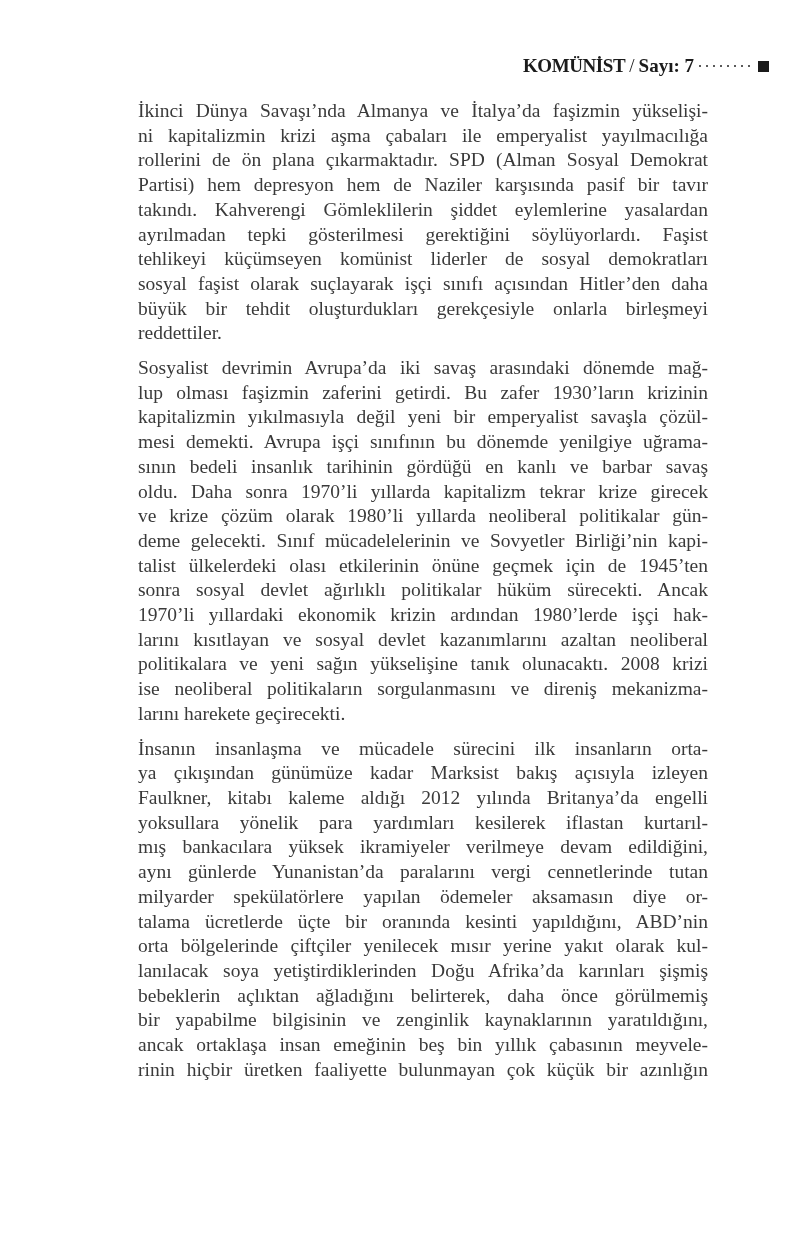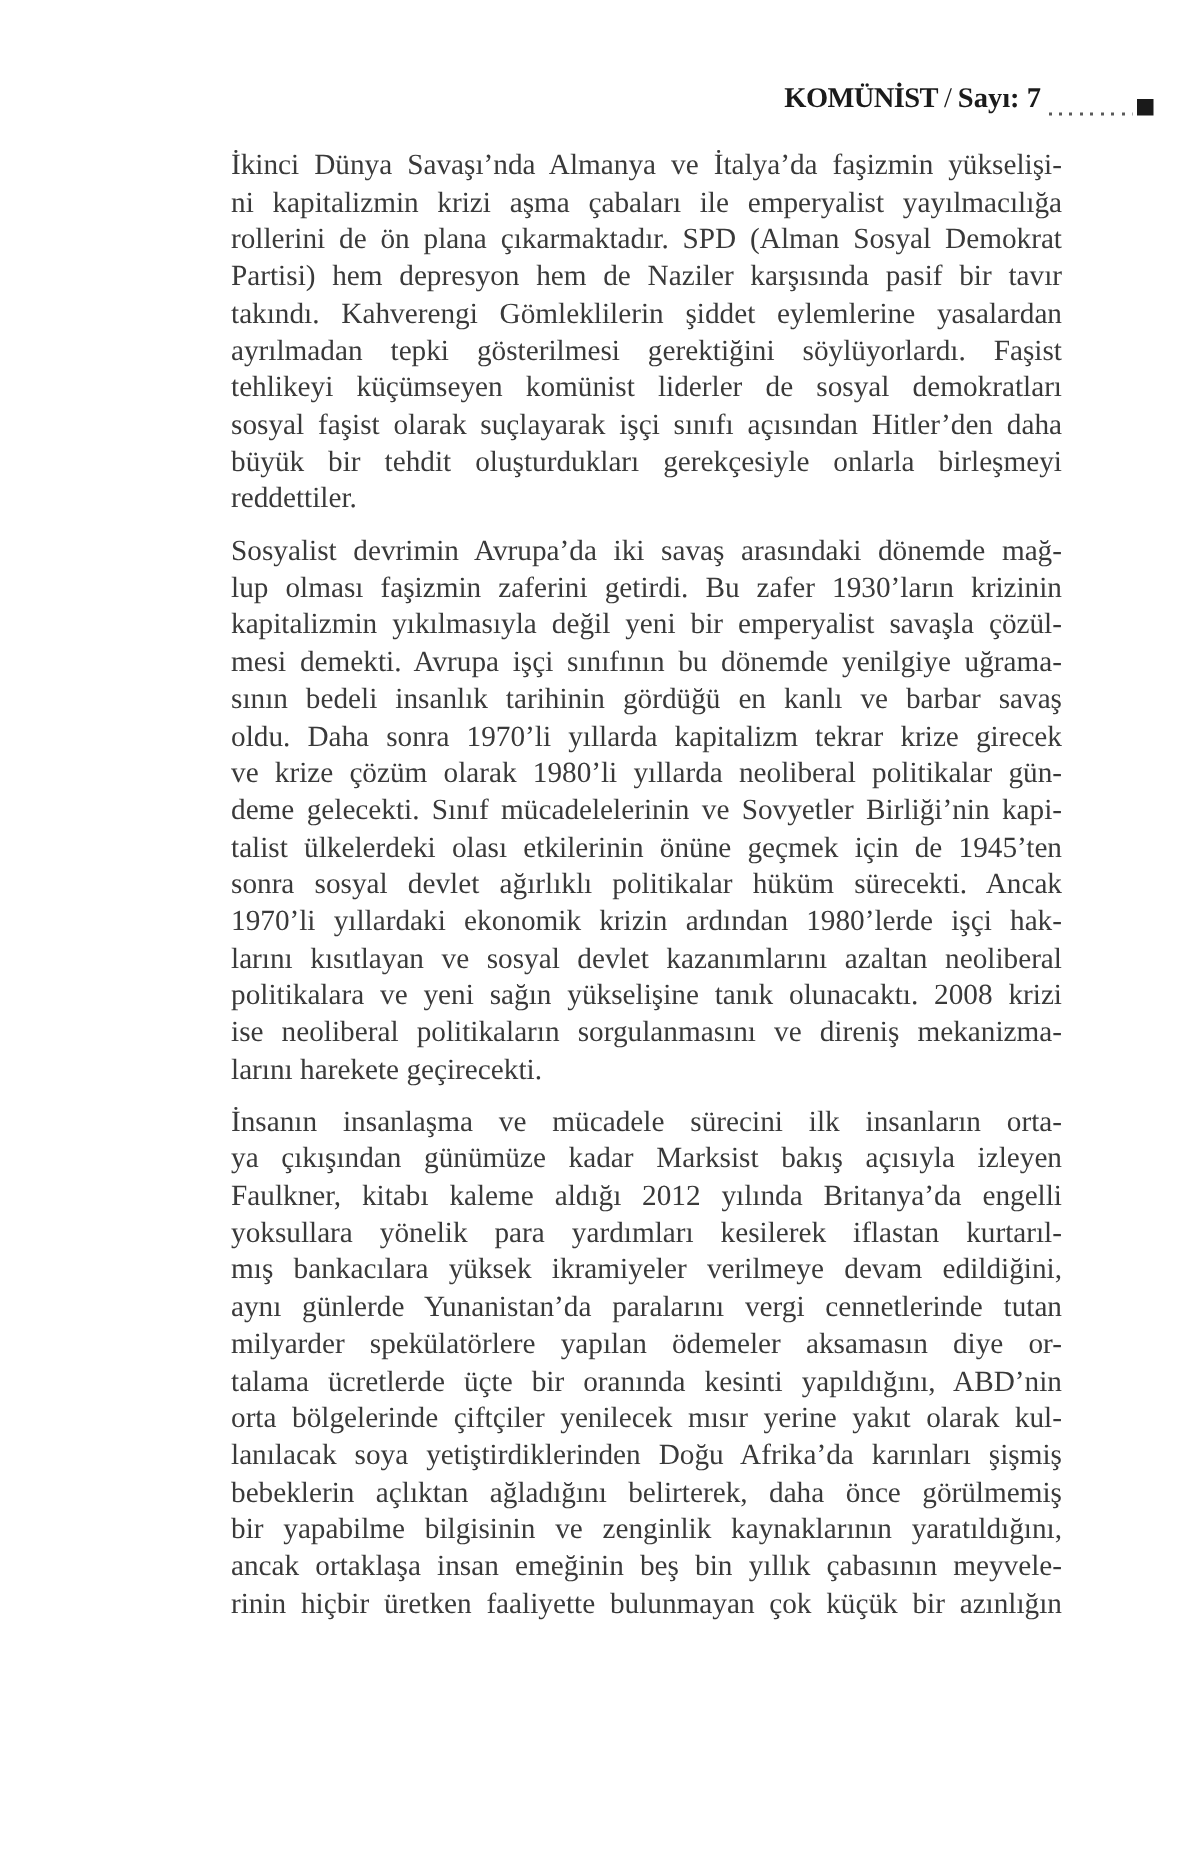--- a/index.html
+++ b/index.html
@@ -16,21 +16,21 @@
     font-family: "Liberation Serif", "DejaVu Serif", serif;
   }
 
   
   .page-header {
     position: absolute;
     top: 54px;
     right: 29px;
     height: 23px;
     display: flex;
-    align-items: flex-end;
+    align-items: center;
     font-size: 19px;
     color: #1b1b1b;
     white-space: nowrap;
     margin-left: 24px;
   }
   .journal {
     font-weight: 700;
     letter-spacing: -0.4px;
   }
   .hdr-sep {
@@ -64,21 +64,20 @@
     font-size: 19.5px;
     line-height: 24.7px;
     color: #3a3a3a;
   }
   .paragraph {
     margin: 0 0 10px 0;
   }
   .text-line {
     text-align: justify;
     text-align-last: justify;
-    margin-left: 16px;
     -moz-text-align-last: justify;
   }
   .text-line.para-end {
     text-align-last: left;
     -moz-text-align-last: left;
   }
 
   
   .page-footer {
     position: absolute;

